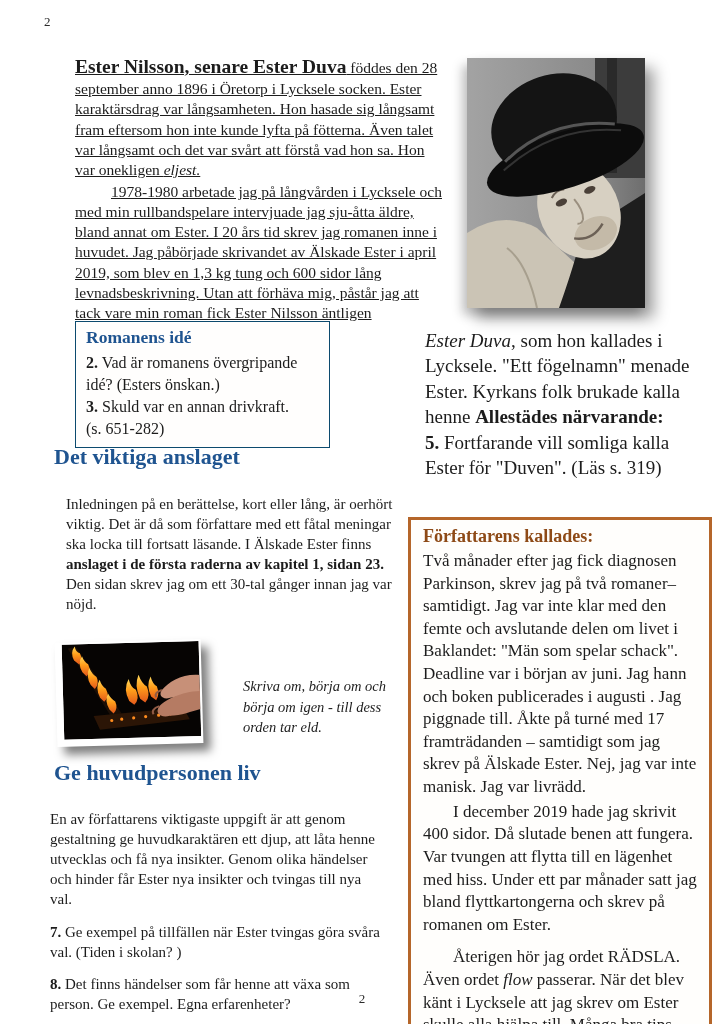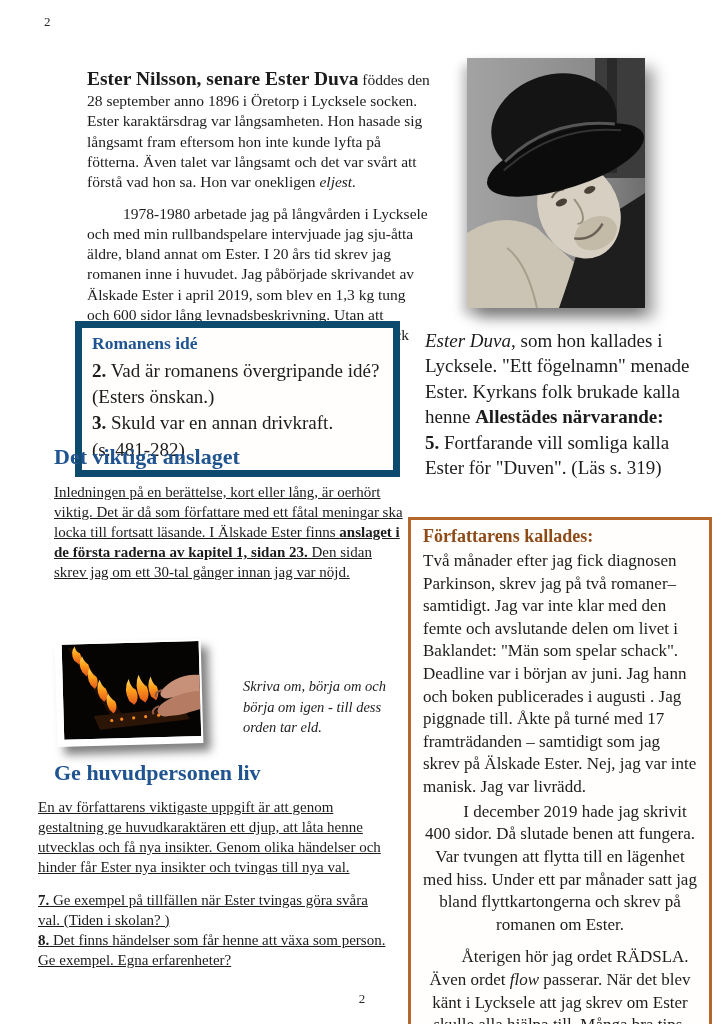--- a/index.html
+++ b/index.html
@@ -6,69 +6,69 @@
   .page{
     position:relative;width:724px;height:1024px;background:#ffffff;
     margin:0 auto;overflow:hidden;
     font-family:"Liberation Serif","DejaVu Serif",serif;
     color:#1c1c1c;
   }
   .abs{position:absolute;}
   .pagenum{font-size:13px;color:#2a2a2a;}
   
   .intro{left:75px;top:54px;width:367px;font-size:15.5px;line-height:1.3;}
-  .intro p{margin:12px;}
+  .intro p{margin:0;text-decoration:underline;}
   .intro .p2{text-indent:36px;margin-top:2px;}
   .lead{font-weight:bold;font-size:19.5px;}
   
   .portrait{
     left:467px;top:58px;width:178px;height:250px;
     box-shadow:9px 10px 14px rgba(0,0,0,0.38),-5px 7px 10px rgba(0,0,0,0.22);
     background:#8f8f8f;
   }
   .portrait svg{display:block;}
   
   .redbox{
-    left:75px;top:321px;width:325px;box-sizing:border-box;
-    border:7px solid #0c4a6e;background:#fffefd;
+    left:75px;top:321px;width:255px;box-sizing:border-box;
+    border:1px solid #0c4a6e;background:#fffefd;
     padding:5px 10px 7px 10px;
   }
   .redbox h3{margin:0 0 4px 0;font-size:17.5px;color:#1f5490;}
-  .redbox p{margin:0;font-size:19px;line-height:1.38;}
+  .redbox p{margin:0;font-size:16px;line-height:1.38;}
   .redbox b{font-weight:bold;}
   
   .rightcol{left:425px;top:328px;width:282px;font-size:19px;line-height:1.34;}
   .rightcol p{margin:0;}
   
   .h-blue{font-size:22px;font-weight:bold;color:#1f5490;font-family:"Liberation Serif","DejaVu Serif",serif;}
   .hd1{left:54px;top:444px;}
   .hd2{left:54px;top:760px;}
   
   .col-l{width:354px;font-size:15px;line-height:1.33;}
   .sec1{left:54px;top:483px;}
   .sec2{left:38px;top:798px;}
-  .col-l p{margin:0;text-decoration:underline;}
+  .col-l p{margin:12px;}
   .col-l .gap{margin-top:13px;}
   
   .firewrap{
     left:56px;top:641px;background:#ffffff;
     padding:2px 2px 7px 7px;transform:rotate(-1.6deg);
     box-shadow:7px 8px 10px rgba(0,0,0,0.5);
   }
   .firewrap svg{display:block;}
   .caption{left:243px;top:676px;width:150px;font-size:14.5px;font-style:italic;line-height:1.42;}
   
   .orangebox{
     left:408px;top:517px;width:304px;box-sizing:border-box;
     border:3px solid #b5662a;background:#fffefc;
     padding:6px 12px 10px 12px;
   }
   .orangebox h3{margin:0 0 3px 0;font-size:18px;color:#8e4a17;}
   .orangebox p{margin:0;font-size:17px;line-height:1.33;}
-  .orangebox .ind{text-indent:30px;margin-top:2px;text-align:center;}
+  .orangebox .ind{text-indent:30px;margin-top:2px;}
   .orangebox .sp{margin-top:10px;}
   .orangebox .ind2{text-indent:46px;margin-top:10px;}
   .pn-bottom{left:0;right:0;top:991px;text-align:center;}
   em{font-style:italic;}
   b{font-weight:bold;}
 </style>
 </head>
 <body>
 
 <div class="page">
@@ -114,21 +114,21 @@
         <path d="M34,86 Q90,58 150,84" stroke="#565656" stroke-width="3" fill="none"></path>
         <path d="M30,94 Q92,66 154,92" stroke="#333333" stroke-width="2" fill="none"></path>
       </g>
     </svg>
   </div>
 
   <div class="abs redbox">
     <h3>Romanens idé</h3>
     <p><b>2.</b><span> Vad är romanens övergripande idé? (Esters önskan.)</span></p>
     <p><b>3.</b><span> Skuld var en annan drivkraft.</span></p>
-    <p>(s. 481-282)</p>
+    <p>(s. 651-282)</p>
   </div>
 
   <div class="abs rightcol">
     <p><em>Ester Duva</em><span>, som hon kallades  i Lycksele. "Ett fögelnamn" menade Ester. Kyrkans folk  brukade kalla henne </span><b>Allestädes närvarande:</b></p>
     <p><b>5.</b><span> Fortfarande vill somliga kalla Ester för "Duven". (Läs s. 319)</span></p>
   </div>
 
   <div class="abs h-blue hd1">Det viktiga anslaget</div>
   <div class="abs col-l sec1">
     <p><span>Inledningen på en berättelse, kort eller lång, är oerhört viktig. Det är då som författare med ett fåtal meningar ska locka till fortsatt läsande. I Älskade Ester finns </span><b>anslaget i de första raderna av kapitel 1, sidan 23.</b><span> Den sidan skrev jag om ett 30-tal gånger innan jag var nöjd.</span></p>

